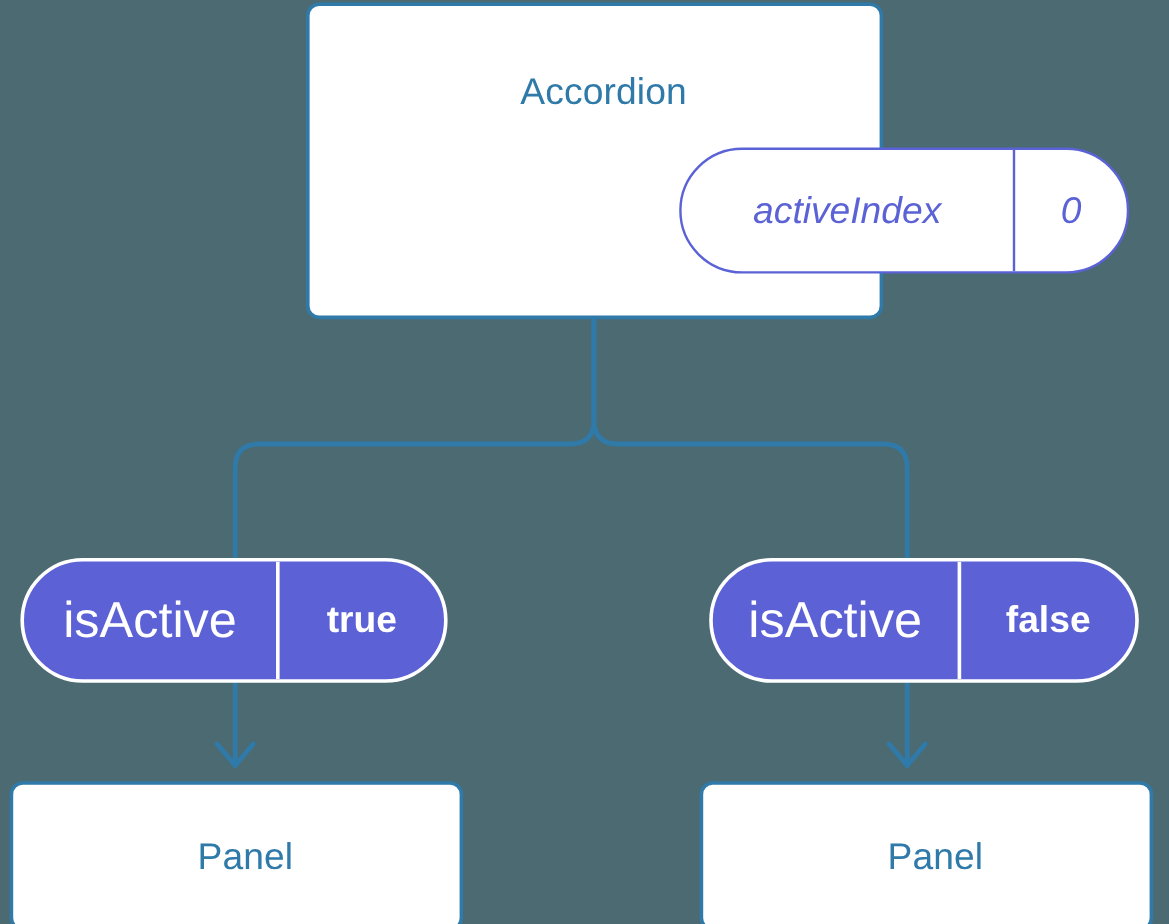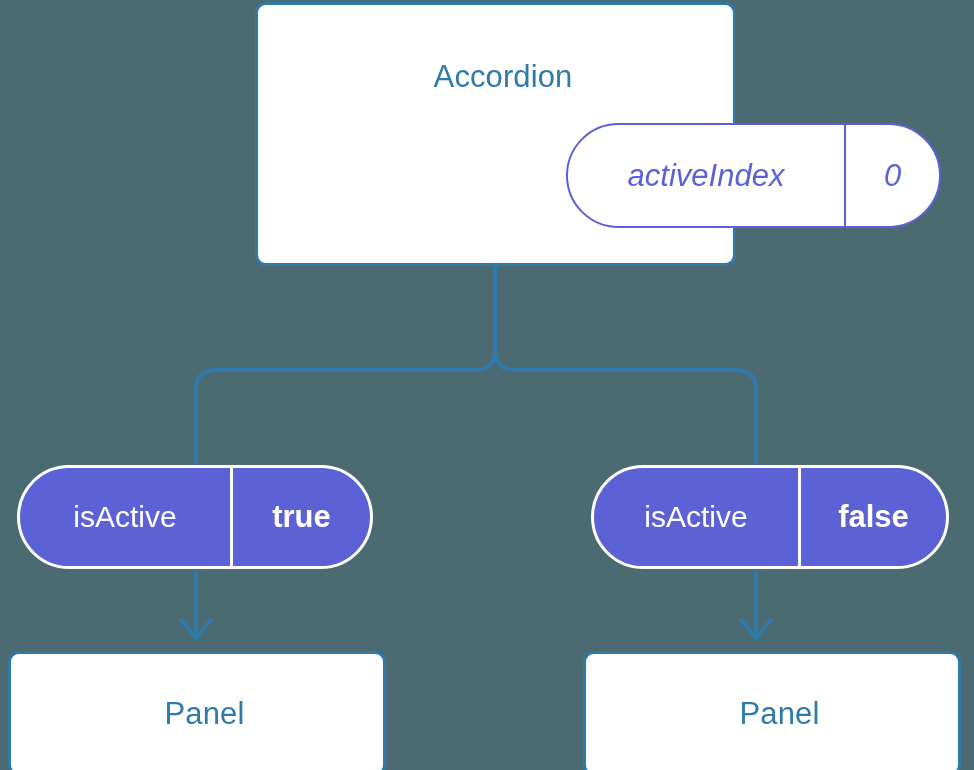--- a/index.html
+++ b/index.html
@@ -115,21 +115,21 @@
   #pill-active-index .pill-key { width: 278px; }
   #pill-active-index .pill-val { width: 93px; }
 
   
   .pill-solid {
     background: #5c62d6;
     border: 3px solid #ffffff;
   }
   .pill-solid .pill-key {
     color: #ffffff;
-    font-size: 30px;
+    font-size: 42px;
     border-right: 3px solid #ffffff;
   }
   .pill-solid .pill-val {
     color: #ffffff;
     font-size: 31px;
     font-weight: bold;
   }
 
   #pill-is-active-left {
     left: 17px;

